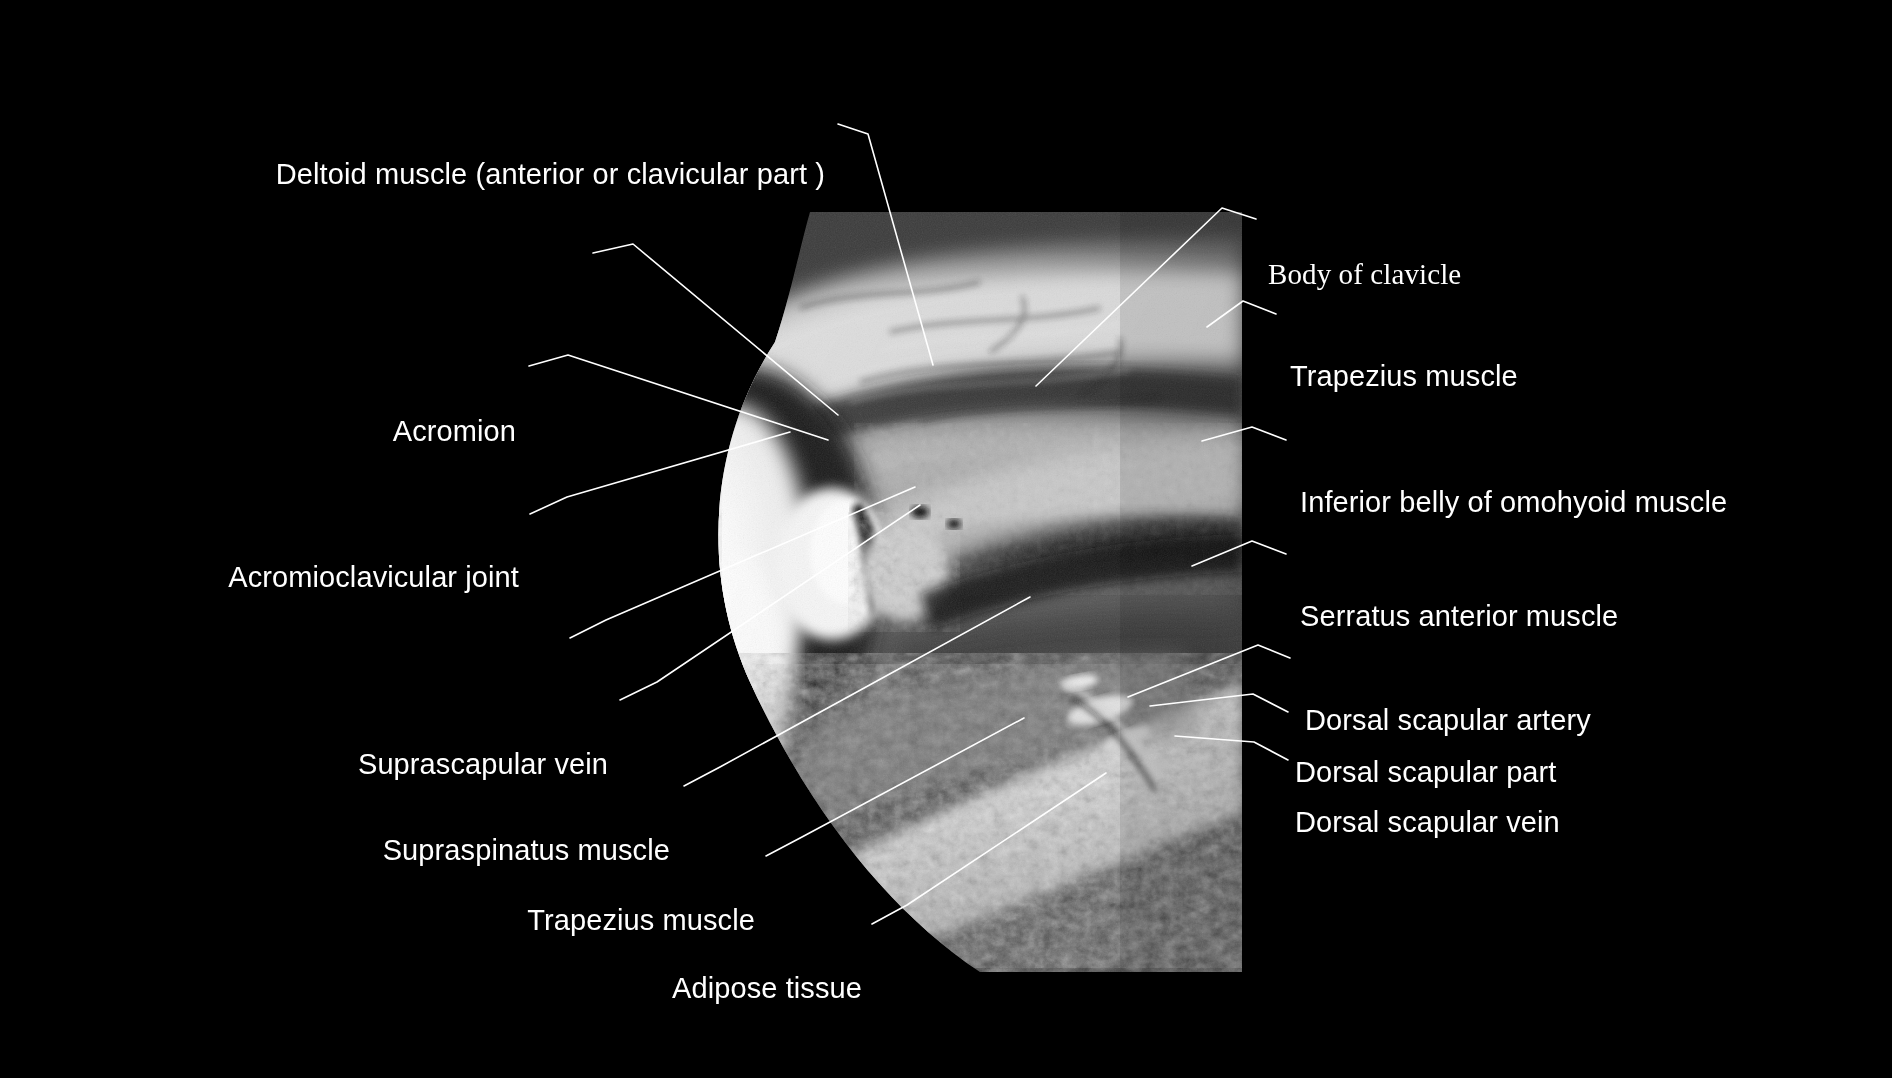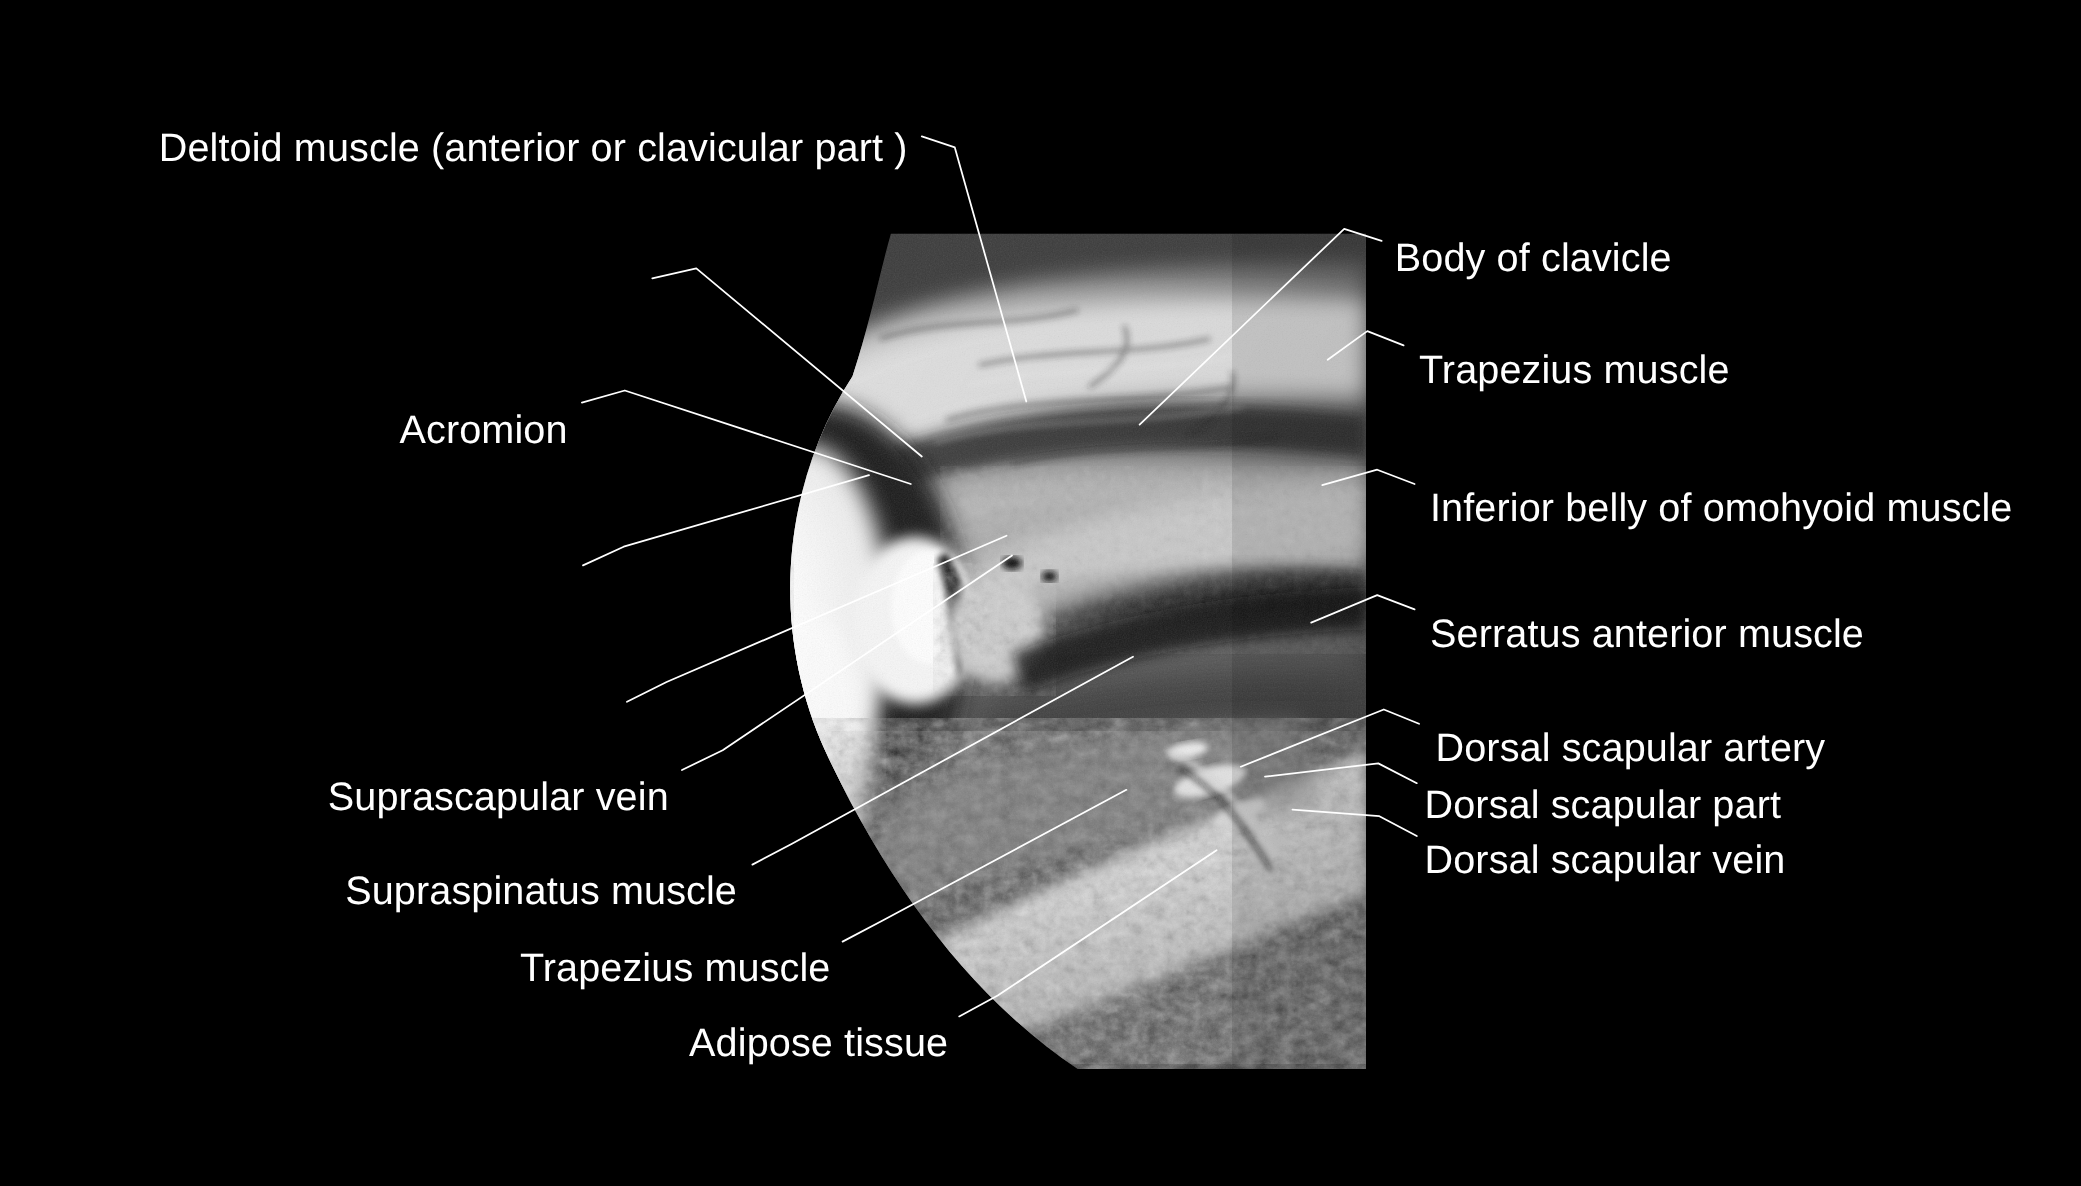--- a/index.html
+++ b/index.html
@@ -41,24 +41,25 @@
     height: 1078px;
     pointer-events: none;
   }
   #leader-svg { display: block; }
 
   
   .label {
     position: absolute;
     color: #ffffff;
     font-family: "Liberation Sans", sans-serif;
-    font-size: 36px;
+    font-size: 29px;
     line-height: 32px;
     white-space: nowrap;
     letter-spacing: 0.1px;
+    margin-top: 40px;
   }
   .label.right-anchored { transform: translateX(-100%); }
 </style>
 </head>
 <body>
 
 <div id="stage">
 
   <div id="scan-plate">
     <svg id="scan-svg" width="682" height="760" viewBox="0 0 682 760" xmlns="http://www.w3.org/2000/svg">
@@ -270,31 +271,32 @@
         <path d="M 1288 760 L 1254 742 L 1175 736"></path>
       </g>
     </svg>
   </div>
 
   <div class="label right-anchored" style="left:825px; top:118px;">Deltoid muscle (anterior or clavicular part )</div>
 
 
   <div class="label right-anchored" style="left:516px; top:375px;">Acromion</div>
 
+  <div class="label right-anchored" style="left:519px; top:521px;">Acromioclavicular joint</div>
 
 
   <div class="label right-anchored" style="left:608px; top:708px;">Suprascapular vein</div>
 
   <div class="label right-anchored" style="left:670px; top:794px;">Supraspinatus muscle</div>
 
   <div class="label right-anchored" style="left:755px; top:864px;">Trapezius muscle</div>
 
   <div class="label right-anchored" style="left:862px; top:932px;">Adipose tissue</div>
 
-  <div class="label" style="left:1268px; top:218px;">Body of clavicle</div>
+  <div class="label" style="left:1268px; top:218px;font-family:Liberation Serif, serif;">Body of clavicle</div>
 
   <div class="label" style="left:1290px; top:320px;">Trapezius muscle</div>
 
   <div class="label" style="left:1300px; top:446px;">Inferior belly of omohyoid muscle</div>
 
   <div class="label" style="left:1300px; top:560px;">Serratus anterior muscle</div>
 
   <div class="label" style="left:1305px; top:664px;">Dorsal scapular artery</div>
 
   <div class="label" style="left:1295px; top:716px;">Dorsal scapular part</div>

